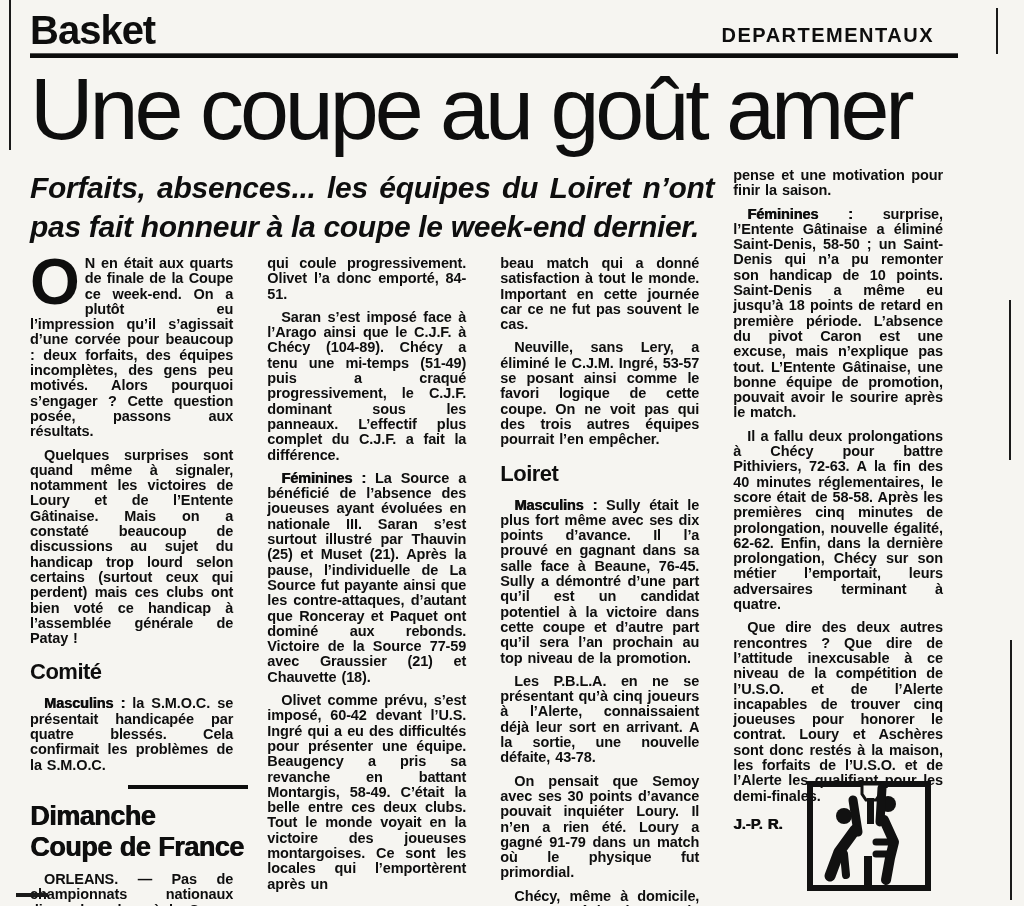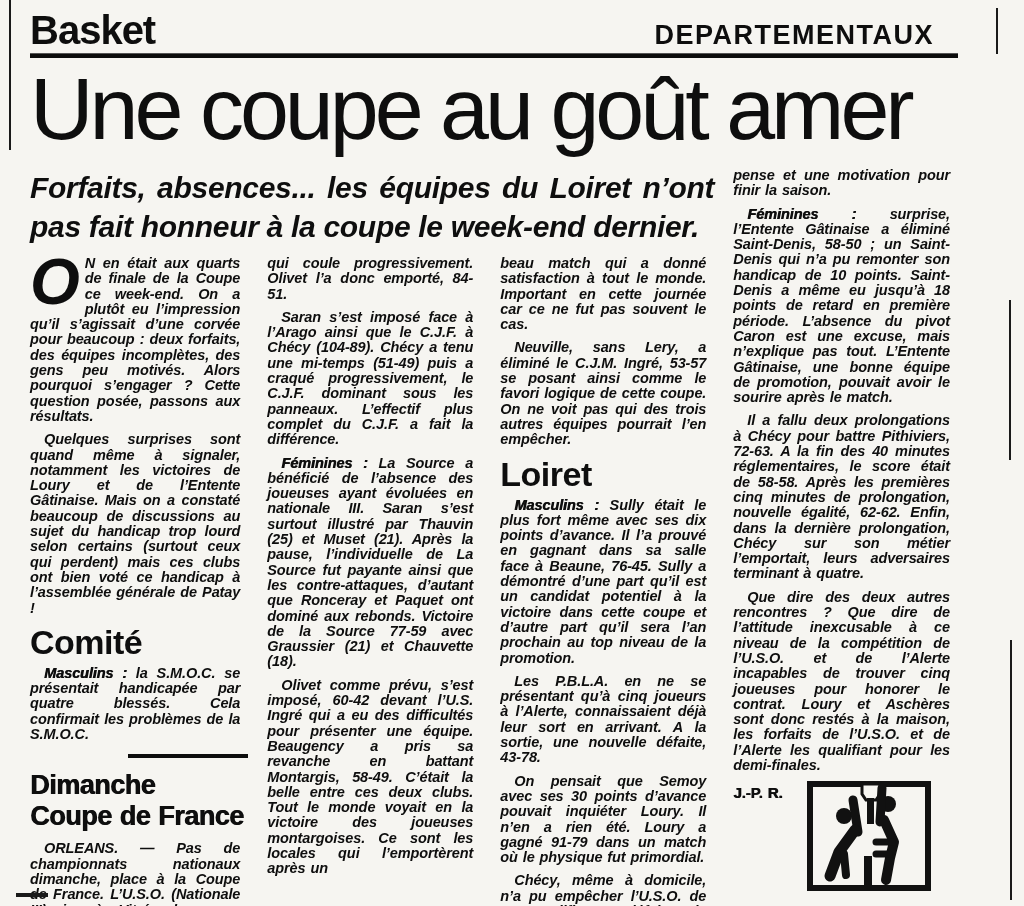--- a/index.html
+++ b/index.html
@@ -8,39 +8,39 @@
     background:#f6f5f1;color:#0e0e0e;
     font-family:"Liberation Sans",sans-serif;
   }
   .page{position:relative;width:984px;height:906px;box-sizing:border-box;
     padding:8px 26px 0 30px;}
   
   .artifact{position:absolute;background:#1a1a1a;}
   
   .masthead{display:flex;justify-content:space-between;align-items:flex-end;height:42px;}
   .section-title{font-size:40px;font-weight:700;letter-spacing:-1px;line-height:40px;}
-  .rubric{font-size:27px;font-weight:700;letter-spacing:1.5px;padding-right:24px;line-height:30px;}
+  .rubric{font-size:20px;font-weight:700;letter-spacing:1.5px;padding-right:24px;line-height:30px;}
   .rule{height:4px;background:#0c0c0c;margin-top:3px;border-top:1px solid #555;}
   
   .headline{margin:8px 0 0 0;font-size:88px;line-height:86px;font-weight:400;
     letter-spacing:-4px;white-space:nowrap;transform-origin:left;}
   
   .grid{display:grid;grid-template-columns:1.02fr 1fr 1fr 1.05fr;column-gap:19px;margin-top:16px;}
   .standfirst{grid-column:1/4;grid-row:1;margin:0 0 10px 0;
     font-style:italic;font-weight:700;font-size:30px;line-height:39px;
     letter-spacing:-0.3px;text-align:justify;}
   .col{grid-row:2;font-size:14.5px;line-height:15.3px;font-weight:700;
     text-align:justify;letter-spacing:-0.1px;word-spacing:1px;}
   .col4{grid-column:4;grid-row:1/3;}
-  .col p{margin:0 8px 8px 0;text-indent:14px;font-style:italic;}
+  .col p{margin:0 15px 8px 0;text-indent:14px;}
   .col p.flush{text-indent:0;}
   .dropcap{float:left;font-size:64px;line-height:48px;font-weight:700;
     padding:2px 5px 0 0;}
   .lead{text-shadow:0.6px 0 0 currentColor;}
-  .heading{font-size:34px;font-weight:700;margin:10px 0 8px 0;line-height:32px;letter-spacing:-0.5px;}
+  .heading{font-size:22px;font-weight:700;margin:10px 0 8px 0;line-height:32px;letter-spacing:-0.5px;}
   .heading2{font-size:27px;font-weight:700;margin:8px 0 9px 0;line-height:31px;
     letter-spacing:-0.5px;text-shadow:0.8px 0 0 currentColor;}
   .divider{height:4px;background:#0d0d0d;width:55%;margin:12px 0 12px auto;}
   .signature{text-align:left;padding-right:12px;margin-top:12px;
     text-shadow:0.6px 0 0 currentColor;font-size:15px;}
   .logo{position:absolute;left:806px;top:780px;width:126px;height:112px;}
   .logo svg{width:100%;height:100%;}
 </style>
 </head>
 <body>

